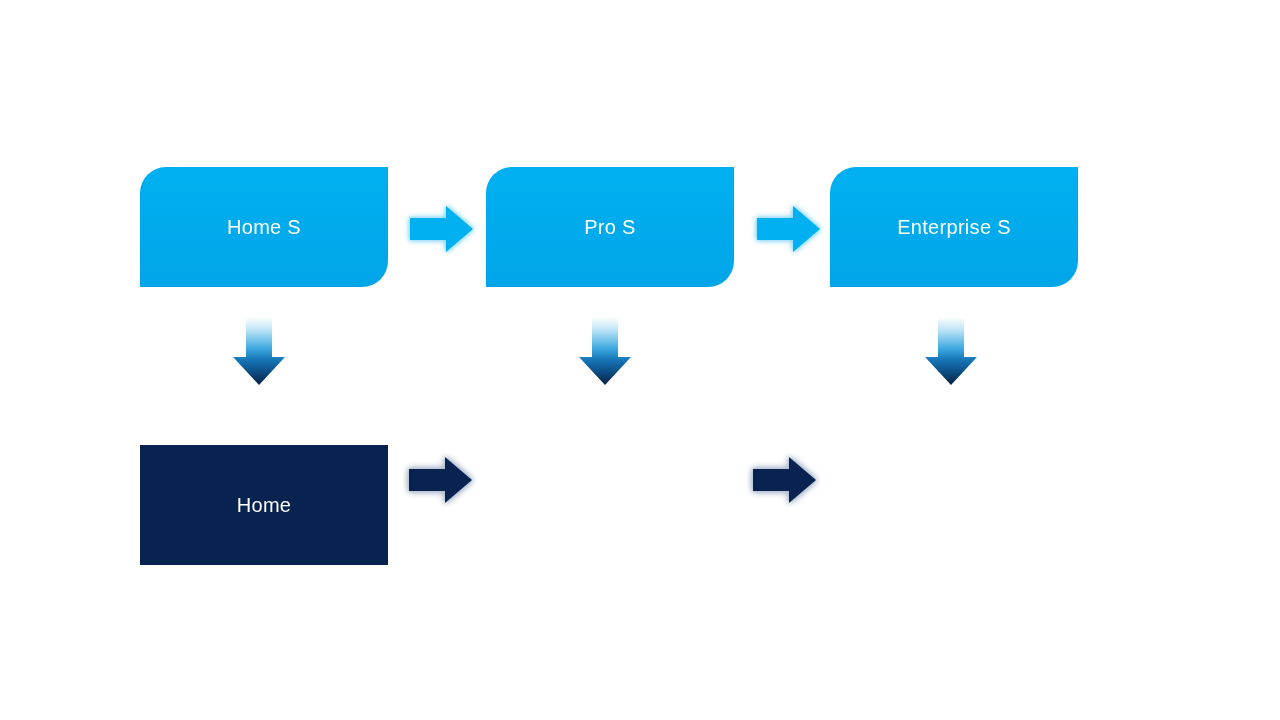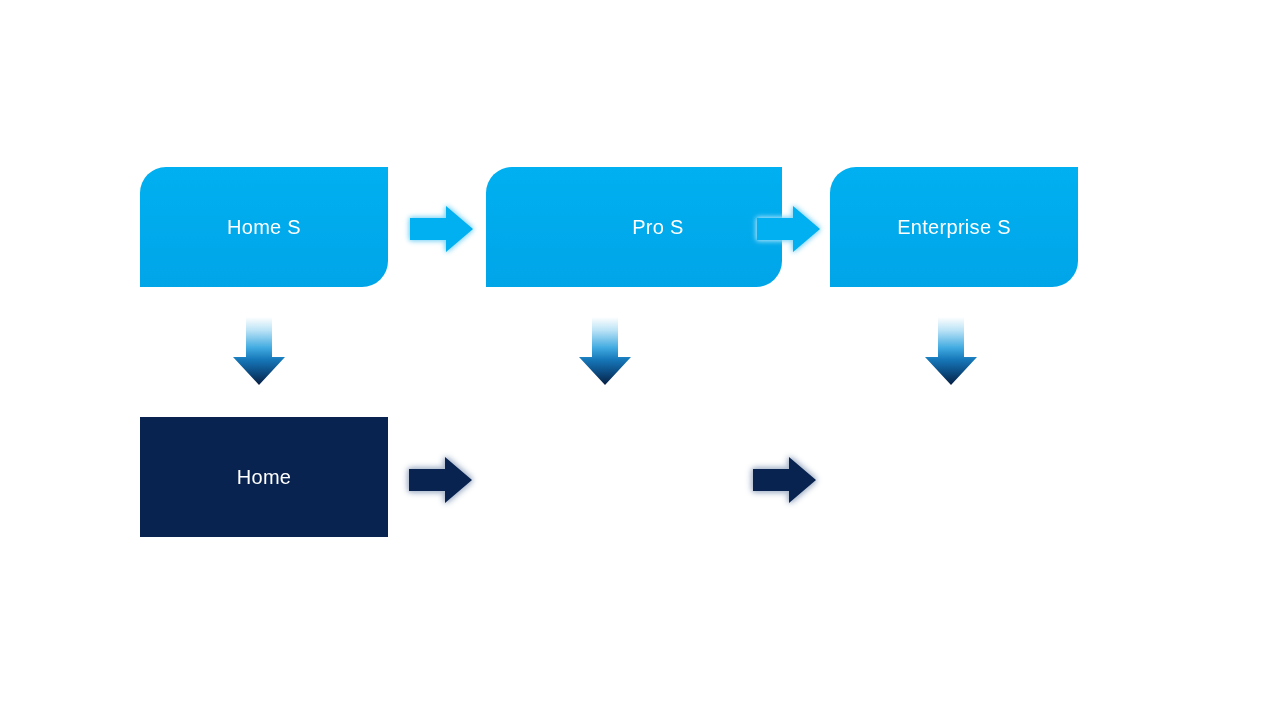--- a/index.html
+++ b/index.html
@@ -28,23 +28,24 @@
     text-align: center;
   }
   .node.top-node {
     background: linear-gradient(180deg,
       var(--light-blue, #00b0f0) 0%,
       var(--light-blue-dark, #00a5e8) 100%);
     border-radius: 26px 0 26px 0;
   }
   .node.bottom-node {
     background: var(--dark-navy, #092350);
+    margin-top: 28px;
   }
   .col-1 { left: 140px; }
-  .col-2 { left: 486px; padding-left: 48px; }
+  .col-2 { left: 486px; }
   .col-3 { left: 830px; }
   .row-top { top: 167px; }
   .row-bottom { top: 417px; }
 
   .arrow-right {
     position: absolute;
     width: 64px;
     height: 48px;
     overflow: visible;
   }

